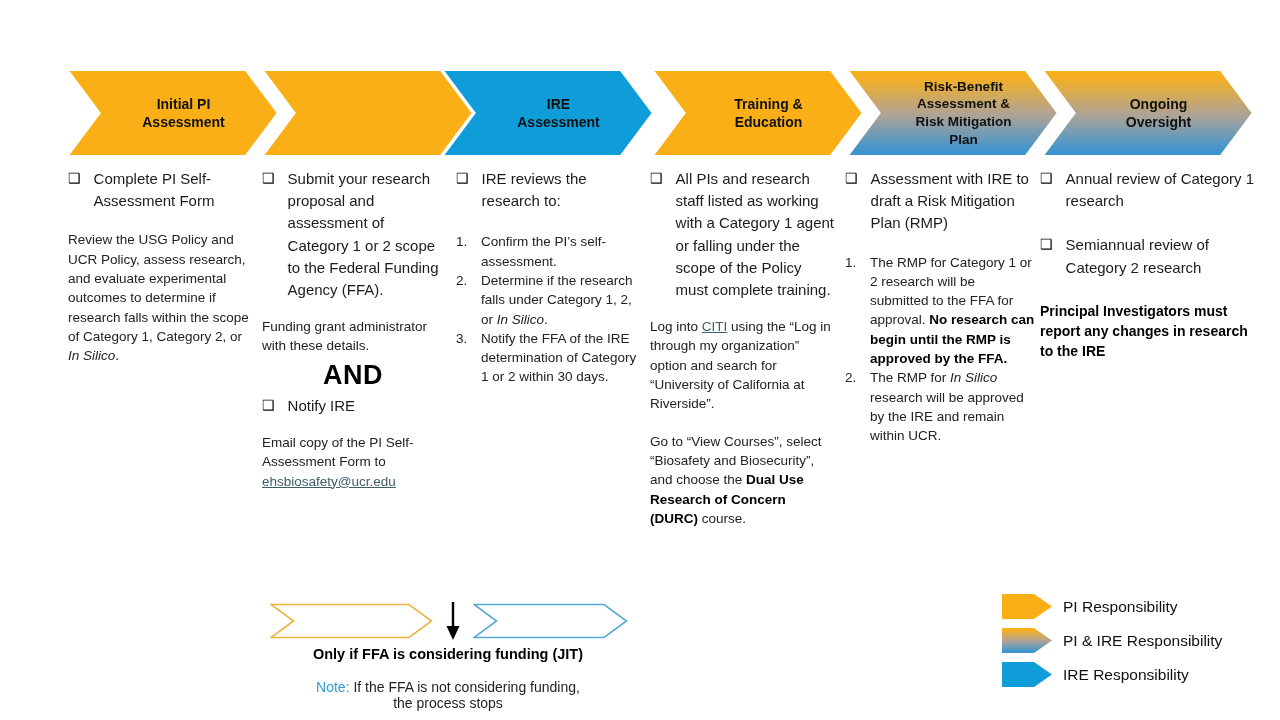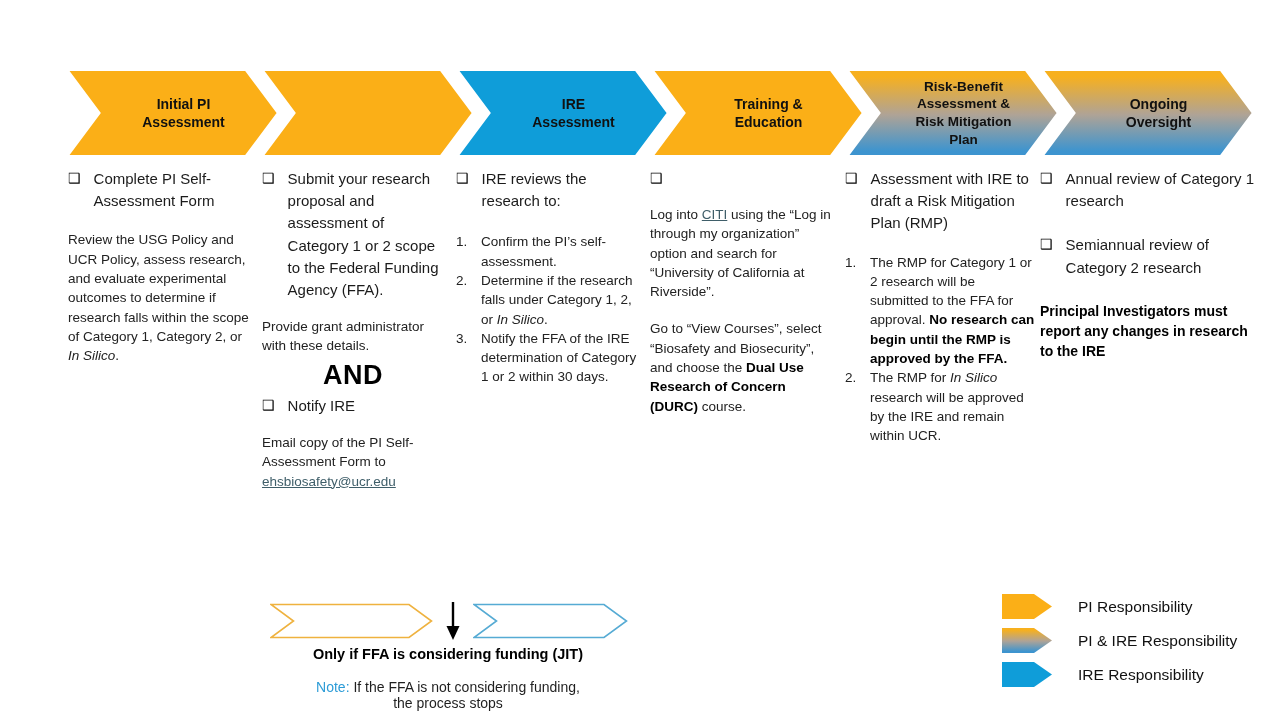--- a/index.html
+++ b/index.html
@@ -32,21 +32,21 @@
   
   .jit { position:absolute; left:252px; top:600px; width:392px; }
   .jit-row { display:flex; align-items:center; gap:10px; margin-left:18px; height:42px; }
   .jit-bold { font-size:14.5px; font-weight:bold; color:#000; text-align:center; margin-top:4px; }
   .jit-note { font-size:14px; text-align:center; margin-top:17px; }
   .note-label { color:#2D9CD7; }
   .jit-note2 { font-size:14px; text-align:center; }
 
   
   .legend { position:absolute; left:1002px; top:594px; }
-  .legend-row { display:flex; align-items:center; gap:26px; margin-bottom:9px; }
+  .legend-row { display:flex; align-items:center; gap:11px; margin-bottom:9px; }
   .legend-shape { width:50px; height:25px; clip-path:polygon(0 0, 64% 0, 100% 50%, 64% 100%, 0 100%); }
   .fill-orange { background:#FBAF17; }
   .fill-blue { background:#0F9DD9; }
   .fill-grad { background:linear-gradient(180deg,#F7B01E 8%,#AFA396 52%,#3D94CF 94%); }
   .legend-label { font-size:15.5px; color:#111; }
 
   .mt16 { margin-top:16px; } .mt18 { margin-top:18px; } .mt20 { margin-top:20px; }
   .mt22 { margin-top:22px; } .mt4 { margin-top:4px; }
 </style>
 </head>
@@ -61,21 +61,21 @@
     <div class="stage-label">Initial PI
 Assessment</div>
   </div>
 
   <div class="stage" style="left:260px">
     <svg viewBox="0 0 215 90" preserveAspectRatio="none">
       <path d="M1.5,1.5 L181,1.5 L213.5,45 L181,88.5 L1.5,88.5 L34,45 Z" fill="#FBAF17" stroke="#fff" stroke-width="3"></path>
     </svg>
   </div>
 
-  <div class="stage" style="left:455px">
+  <div class="stage" style="left:440px">
     <svg viewBox="0 0 215 90" preserveAspectRatio="none">
       <path d="M1.5,1.5 L181,1.5 L213.5,45 L181,88.5 L1.5,88.5 L34,45 Z" fill="#0F9DD9" stroke="#fff" stroke-width="3"></path>
     </svg>
     <div class="stage-label">IRE
 Assessment</div>
   </div>
 
   <div class="stage" style="left:650px">
     <svg viewBox="0 0 215 90" preserveAspectRatio="none">
       <path d="M1.5,1.5 L181,1.5 L213.5,45 L181,88.5 L1.5,88.5 L34,45 Z" fill="#FBAF17" stroke="#fff" stroke-width="3"></path>
@@ -124,21 +124,21 @@
     <div class="body-text mt18">
       <span>Review the USG Policy and UCR Policy, assess research, and evaluate experimental outcomes to determine if research falls within the scope of Category 1, Category 2, or </span><span class="it">In Silico</span><span>.</span>
     </div>
   </div>
 
   <div class="col" style="left:262px; width:182px">
     <div class="check-item">
       <span class="cbx">❑</span>
       <span>Submit your research proposal and assessment of Category 1 or 2 scope to the Federal Funding Agency (FFA).</span>
     </div>
-    <div class="body-text mt16">Provide grant administrator with these details.</div>
+    <div class="body-text mt16">Funding grant administrator with these details.</div>
     <div class="and mt4">AND</div>
     <div class="check-item mt4">
       <span class="cbx">❑</span>
       <span>Notify IRE</span>
     </div>
     <div class="body-text mt16">
       <span>Email copy of the PI Self-Assessment Form to </span><a class="link">ehsbiosafety@ucr.edu</a>
     </div>
   </div>
 
@@ -159,20 +159,21 @@
       <div class="oli">
         <span class="num">3.</span>
         <span><span>Notify the FFA of the IRE determination of Category 1 or 2 within 30 days.</span></span>
       </div>
     </div>
   </div>
 
   <div class="col" style="left:650px; width:184px">
     <div class="check-item">
       <span class="cbx">❑</span>
+      <span>All PIs and research staff listed as working with a Category 1 agent or falling under the scope of the Policy must complete training.</span>
     </div>
     <div class="body-text mt16">
       <span>Log into </span><a class="link">CITI</a><span> using the “Log in through my organization” option and search for “University of California at Riverside”.</span>
     </div>
     <div class="body-text mt18">
       <span>Go to “View Courses”, select “Biosafety and Biosecurity”, and choose the </span><span class="b">Dual Use Research of Concern (DURC)</span><span> course.</span>
     </div>
   </div>
 
   <div class="col" style="left:845px; width:190px">

